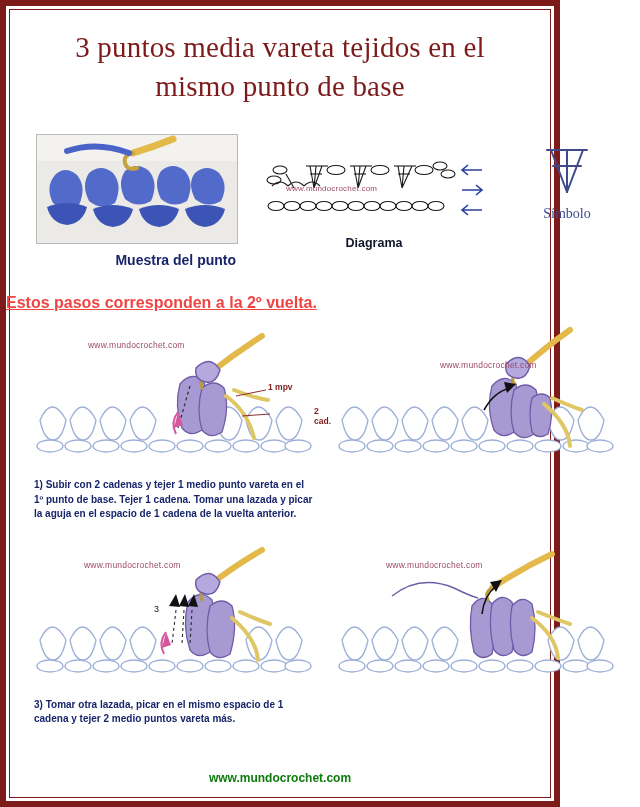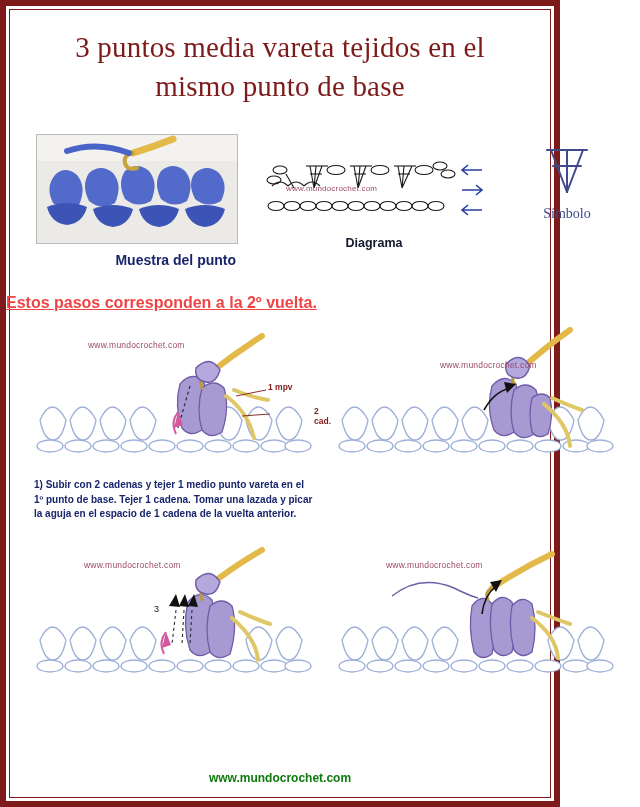--- a/index.html
+++ b/index.html
@@ -401,20 +401,21 @@
             <path d="M158 62 L164 50 L168 63 z"></path>
           </g>
           <g stroke="#d457a0" stroke-width="2" fill="none">
             <path d="M134 110 q-6 -12 2 -22"></path>
             <path d="M132 104 L136 88 L141 101" fill="#d457a0" stroke="none"></path>
           </g>
         </svg>
         <div class="wm" style="left:54px;top:16px;">www.mundocrochet.com</div>
         <div class="lbl-dark" style="left:124px;top:60px;">3</div>
       </div>
+      <div class="step-caption">3) Tomar otra lazada, picar en el mismo espacio de 1 cadena y tejer 2 medio puntos vareta más.</div>
     </div>
 
     <div class="step" style="margin-top:22px;">
       <div class="step-art">
         <svg width="290" height="150" viewBox="0 0 290 150">
           <g stroke="#9fb0d8" stroke-width="1.3" fill="#ffffff">
             <path d="M10 96 q12 -26 26 0 q-4 20 -13 20 q-9 0 -13 -20z"></path>
             <path d="M40 96 q12 -26 26 0 q-4 20 -13 20 q-9 0 -13 -20z"></path>
             <path d="M70 96 q12 -26 26 0 q-4 20 -13 20 q-9 0 -13 -20z"></path>
             <path d="M100 96 q12 -26 26 0 q-4 20 -13 20 q-9 0 -13 -20z"></path>

